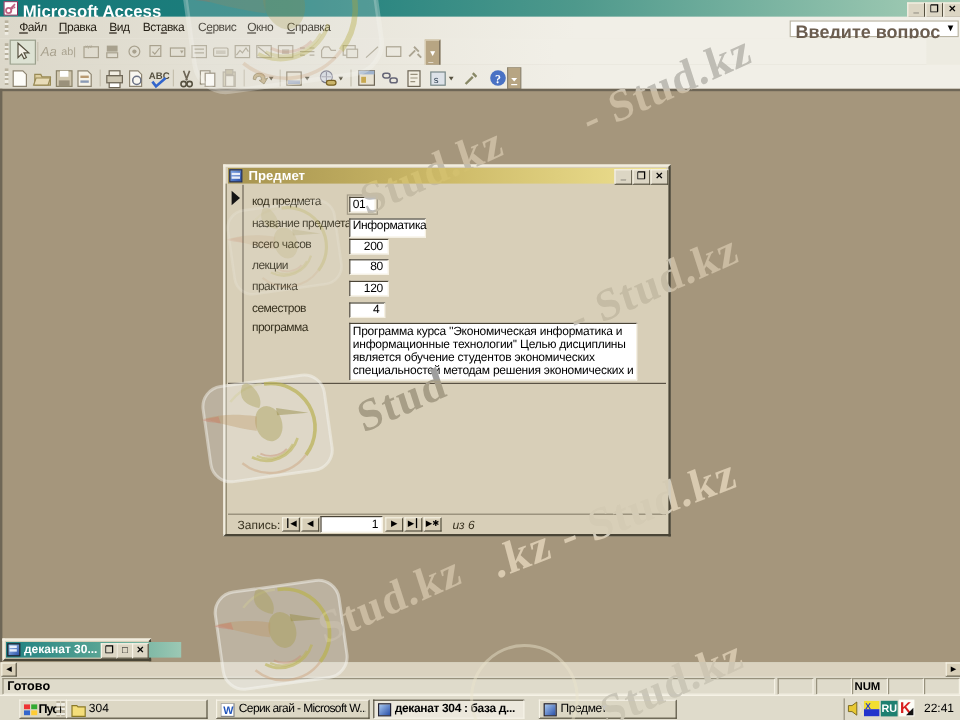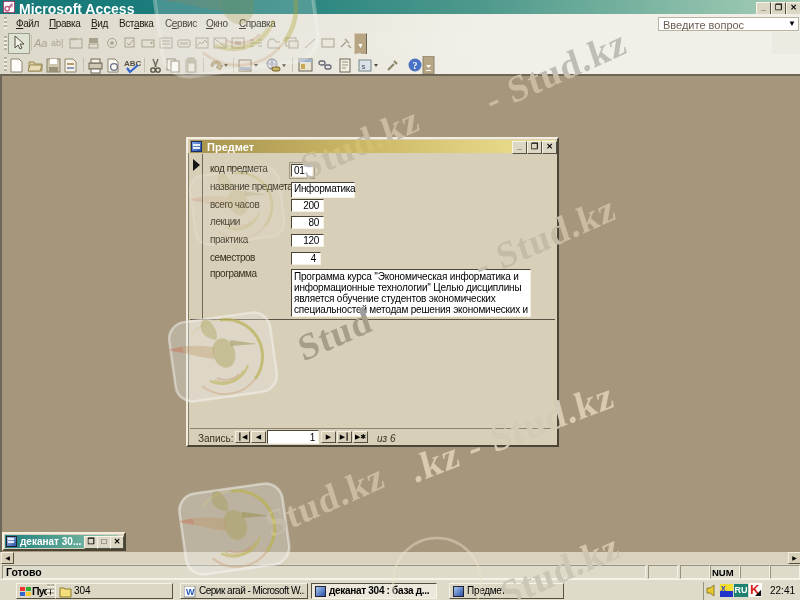--- a/index.html
+++ b/index.html
@@ -83,21 +83,21 @@
     <div class="grip" style="left:4px;top:3px;height:12px;"></div>
     <div class="menuitem" style="left:16px;"><u>Ф</u>айл</div>
     <div class="menuitem" style="left:49px;"><u>П</u>равка</div>
     <div class="menuitem" style="left:91px;"><u>В</u>ид</div>
     <div class="menuitem" style="left:119px;">Вст<u>а</u>вка</div>
     <div class="menuitem" style="left:165px;">С<u>е</u>рвис</div>
     <div class="menuitem" style="left:206px;"><u>О</u>кно</div>
     <div class="menuitem" style="left:239px;"><u>С</u>правка</div>
     <div class="abs" style="left:658px;top:3px;width:141px;height:14px;background:#fff;
       border:1px solid #B9B4A2;box-sizing:border-box;">
-      <span style="position:absolute;left:4px;top:1px;font-size:11px;color:#6B5D4F;font-weight:normal;">Введите вопрос</span>
+      <span style="position:absolute;left:4px;top:1px;font-size:15px;color:#6B5D4F;font-weight:bold;">Введите вопрос</span>
       <span style="position:absolute;right:2px;top:1px;font-size:8px;color:#000;">▼</span>
     </div>
   </div>
 
   <div id="toolbar1" class="abs">
     <div class="grip" style="left:4px;top:4px;height:14px;"></div>
     <div class="abs" style="left:8px;top:1px;width:20px;height:19px;background:#DDE2D3;
       border:1px solid #9BA08D;">
       <svg width="18" height="17">
           <path d="M6,2 L6,14 L9,11 L11,15 L13,14 L11,10 L15,10 Z" fill="#F4F2E8" stroke="#55503F" stroke-width="1"></path>
@@ -307,21 +307,21 @@
       <div class="navbtn" style="left:131px;top:2px;">▶</div>
       <div class="navbtn" style="left:147px;top:2px;">▶┃</div>
       <div class="navbtn" style="left:163px;top:2px;">▶✱</div>
       <span style="position:absolute;left:187px;top:4px;font-size:10px;color:#37311F;font-style:italic;">из 6</span>
     </div>
   </div>
 
   <div id="miniwin" class="abs" style="left:2px;top:532px;width:124px;height:19px;background:#D8CFB8;
     border:2px solid;border-color:#F2EDDF #4A4536 #4A4536 #F2EDDF;box-sizing:border-box;">
     <div class="abs" style="left:1px;top:1px;width:113px;height:13px;
-      background:linear-gradient(to right,#1F8080,#5FA896 60%,#9CC8B4);">
+      background:linear-gradient(to right,#1F8080,#5FA896 60%,#9CC8B4);padding-left:33px;">
       <div style="position:absolute;left:1px;top:1px;width:11px;height:11px;background:linear-gradient(135deg,#A8C8F0,#2A50A8);border:1px solid #223;box-sizing:border-box;">
         <div style="position:absolute;left:1px;top:1px;width:6px;height:2px;background:#E8EEF8;box-shadow:0 3px 0 #E8EEF8;"></div>
         </div>
       <span style="position:absolute;left:15px;top:1px;color:#fff;font-weight:bold;font-size:10px;">деканат 30...</span>
     </div>
     <div class="wbtn abs" style="left:80px;top:2px;width:12px;height:11px;">❐</div>
     <div class="wbtn abs" style="left:93px;top:2px;width:12px;height:11px;">□</div>
     <div class="wbtn abs" style="left:106px;top:2px;width:12px;height:11px;">✕</div>
   </div>
 

